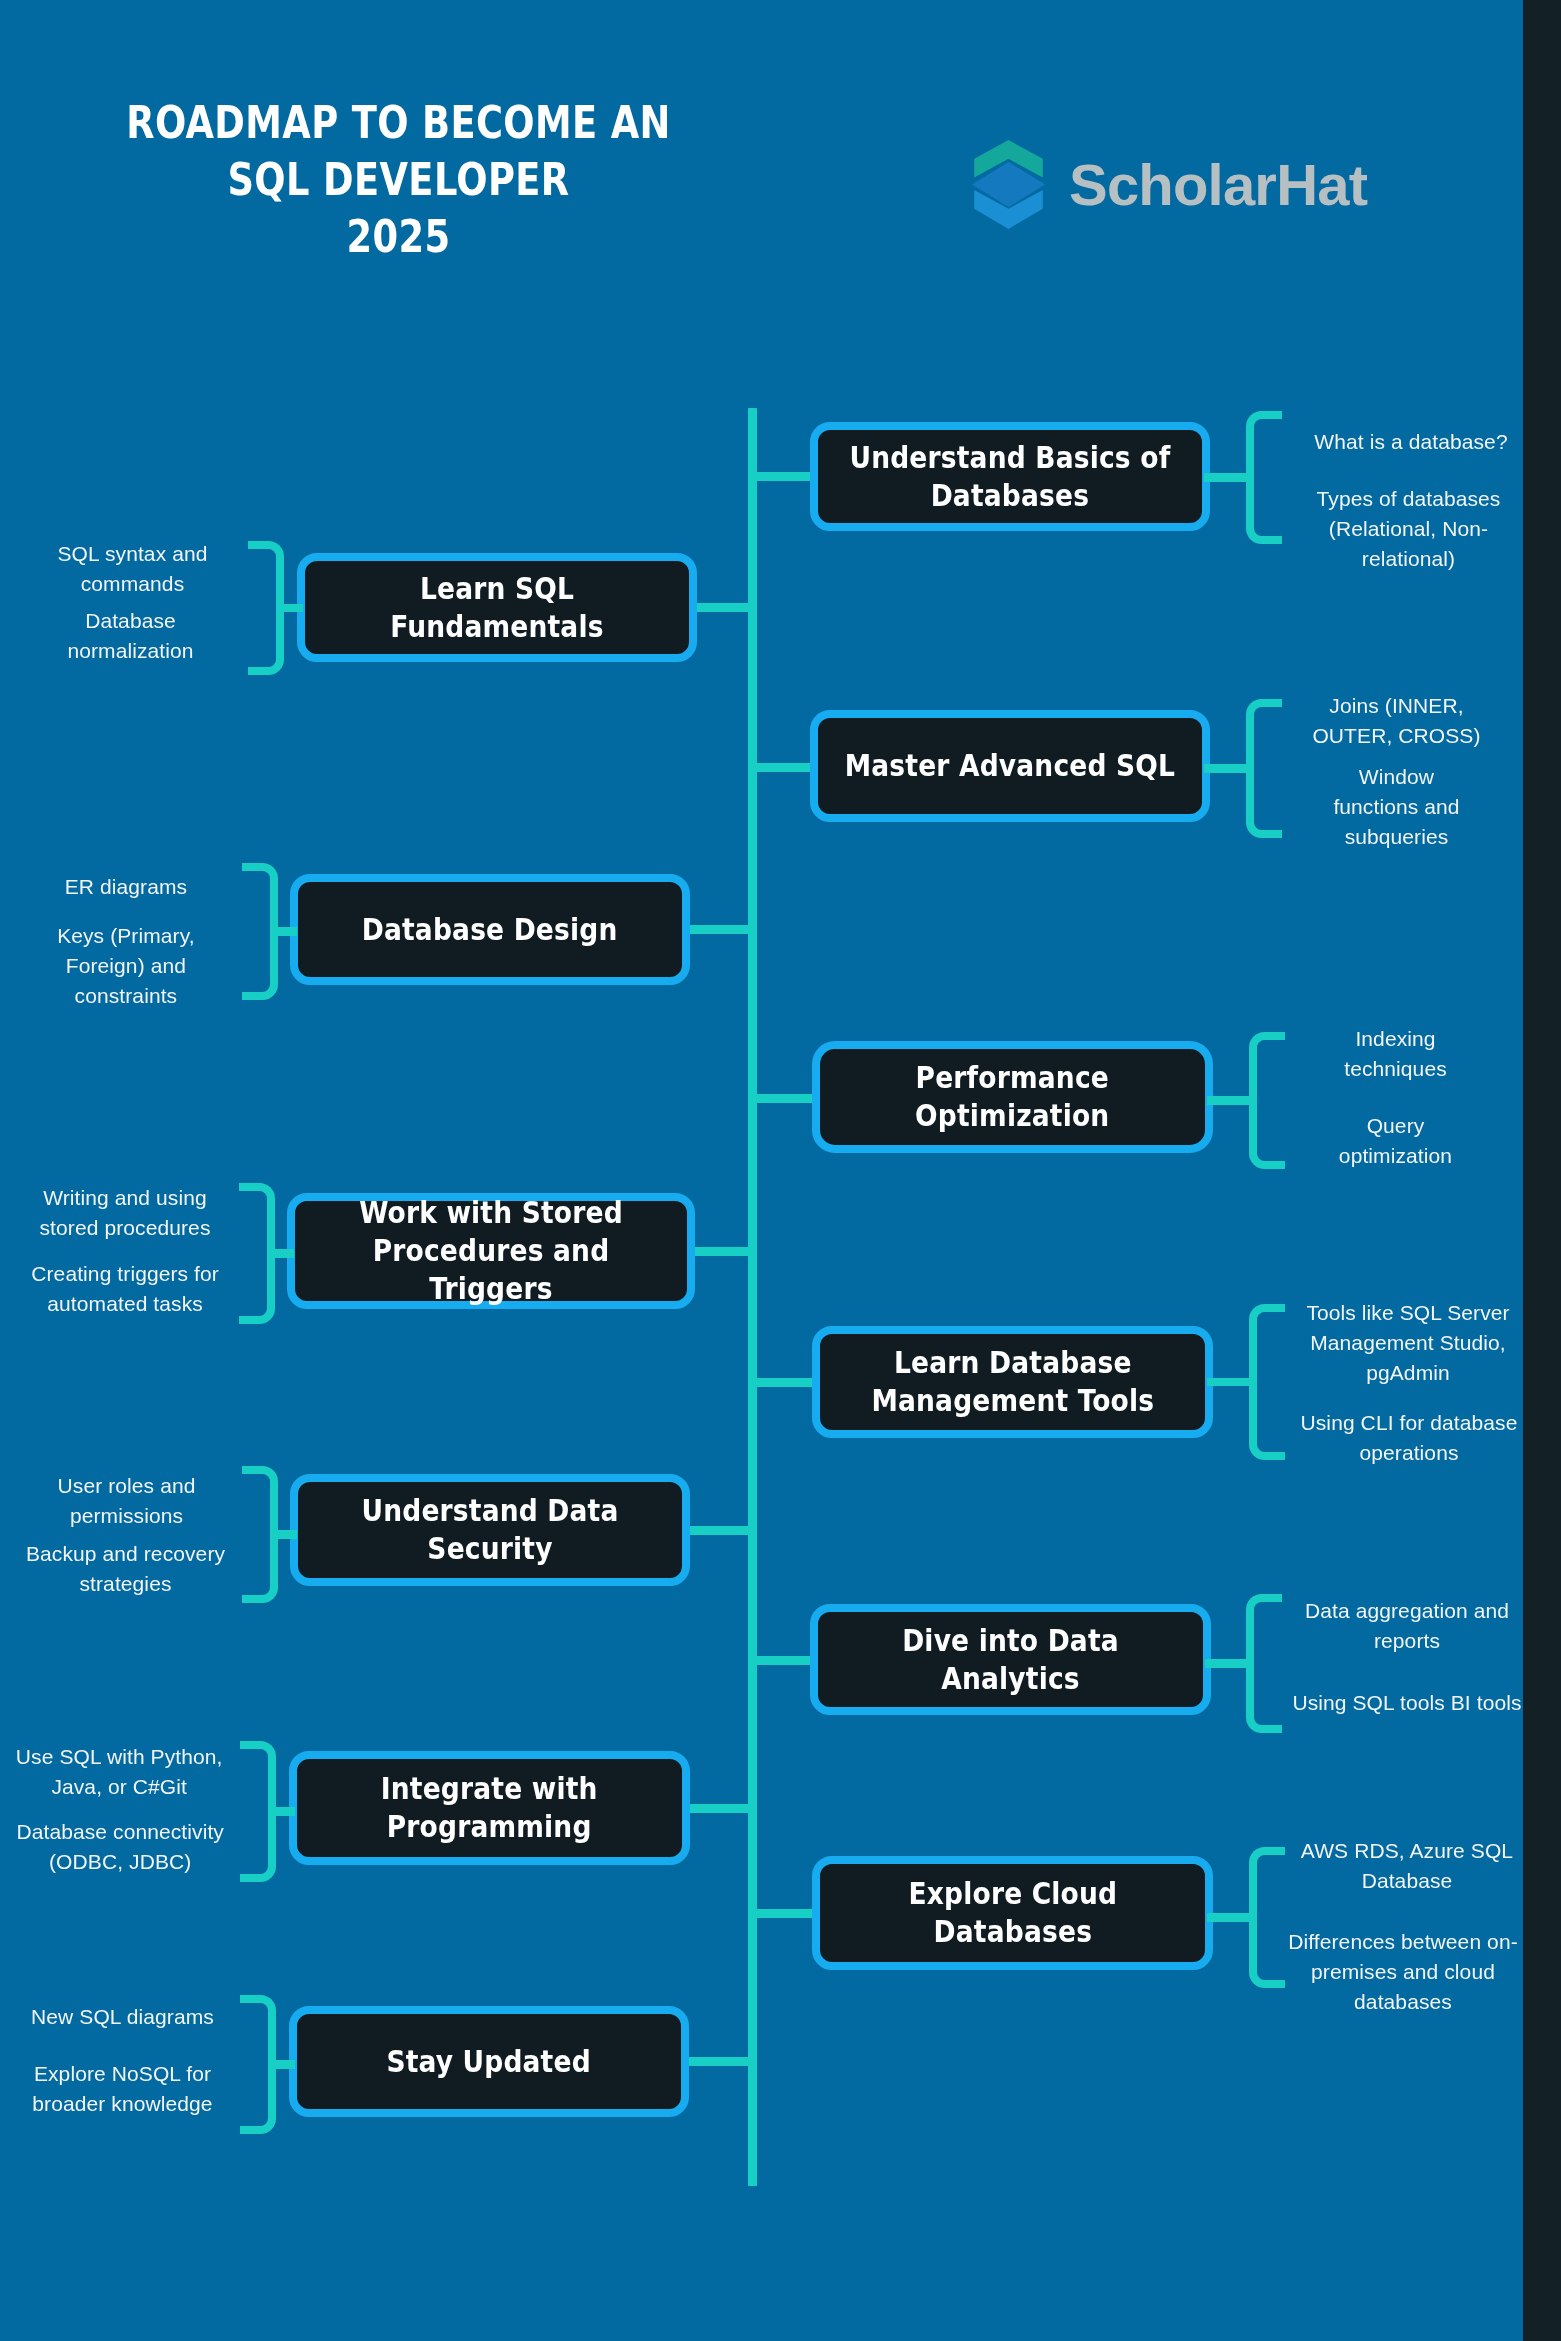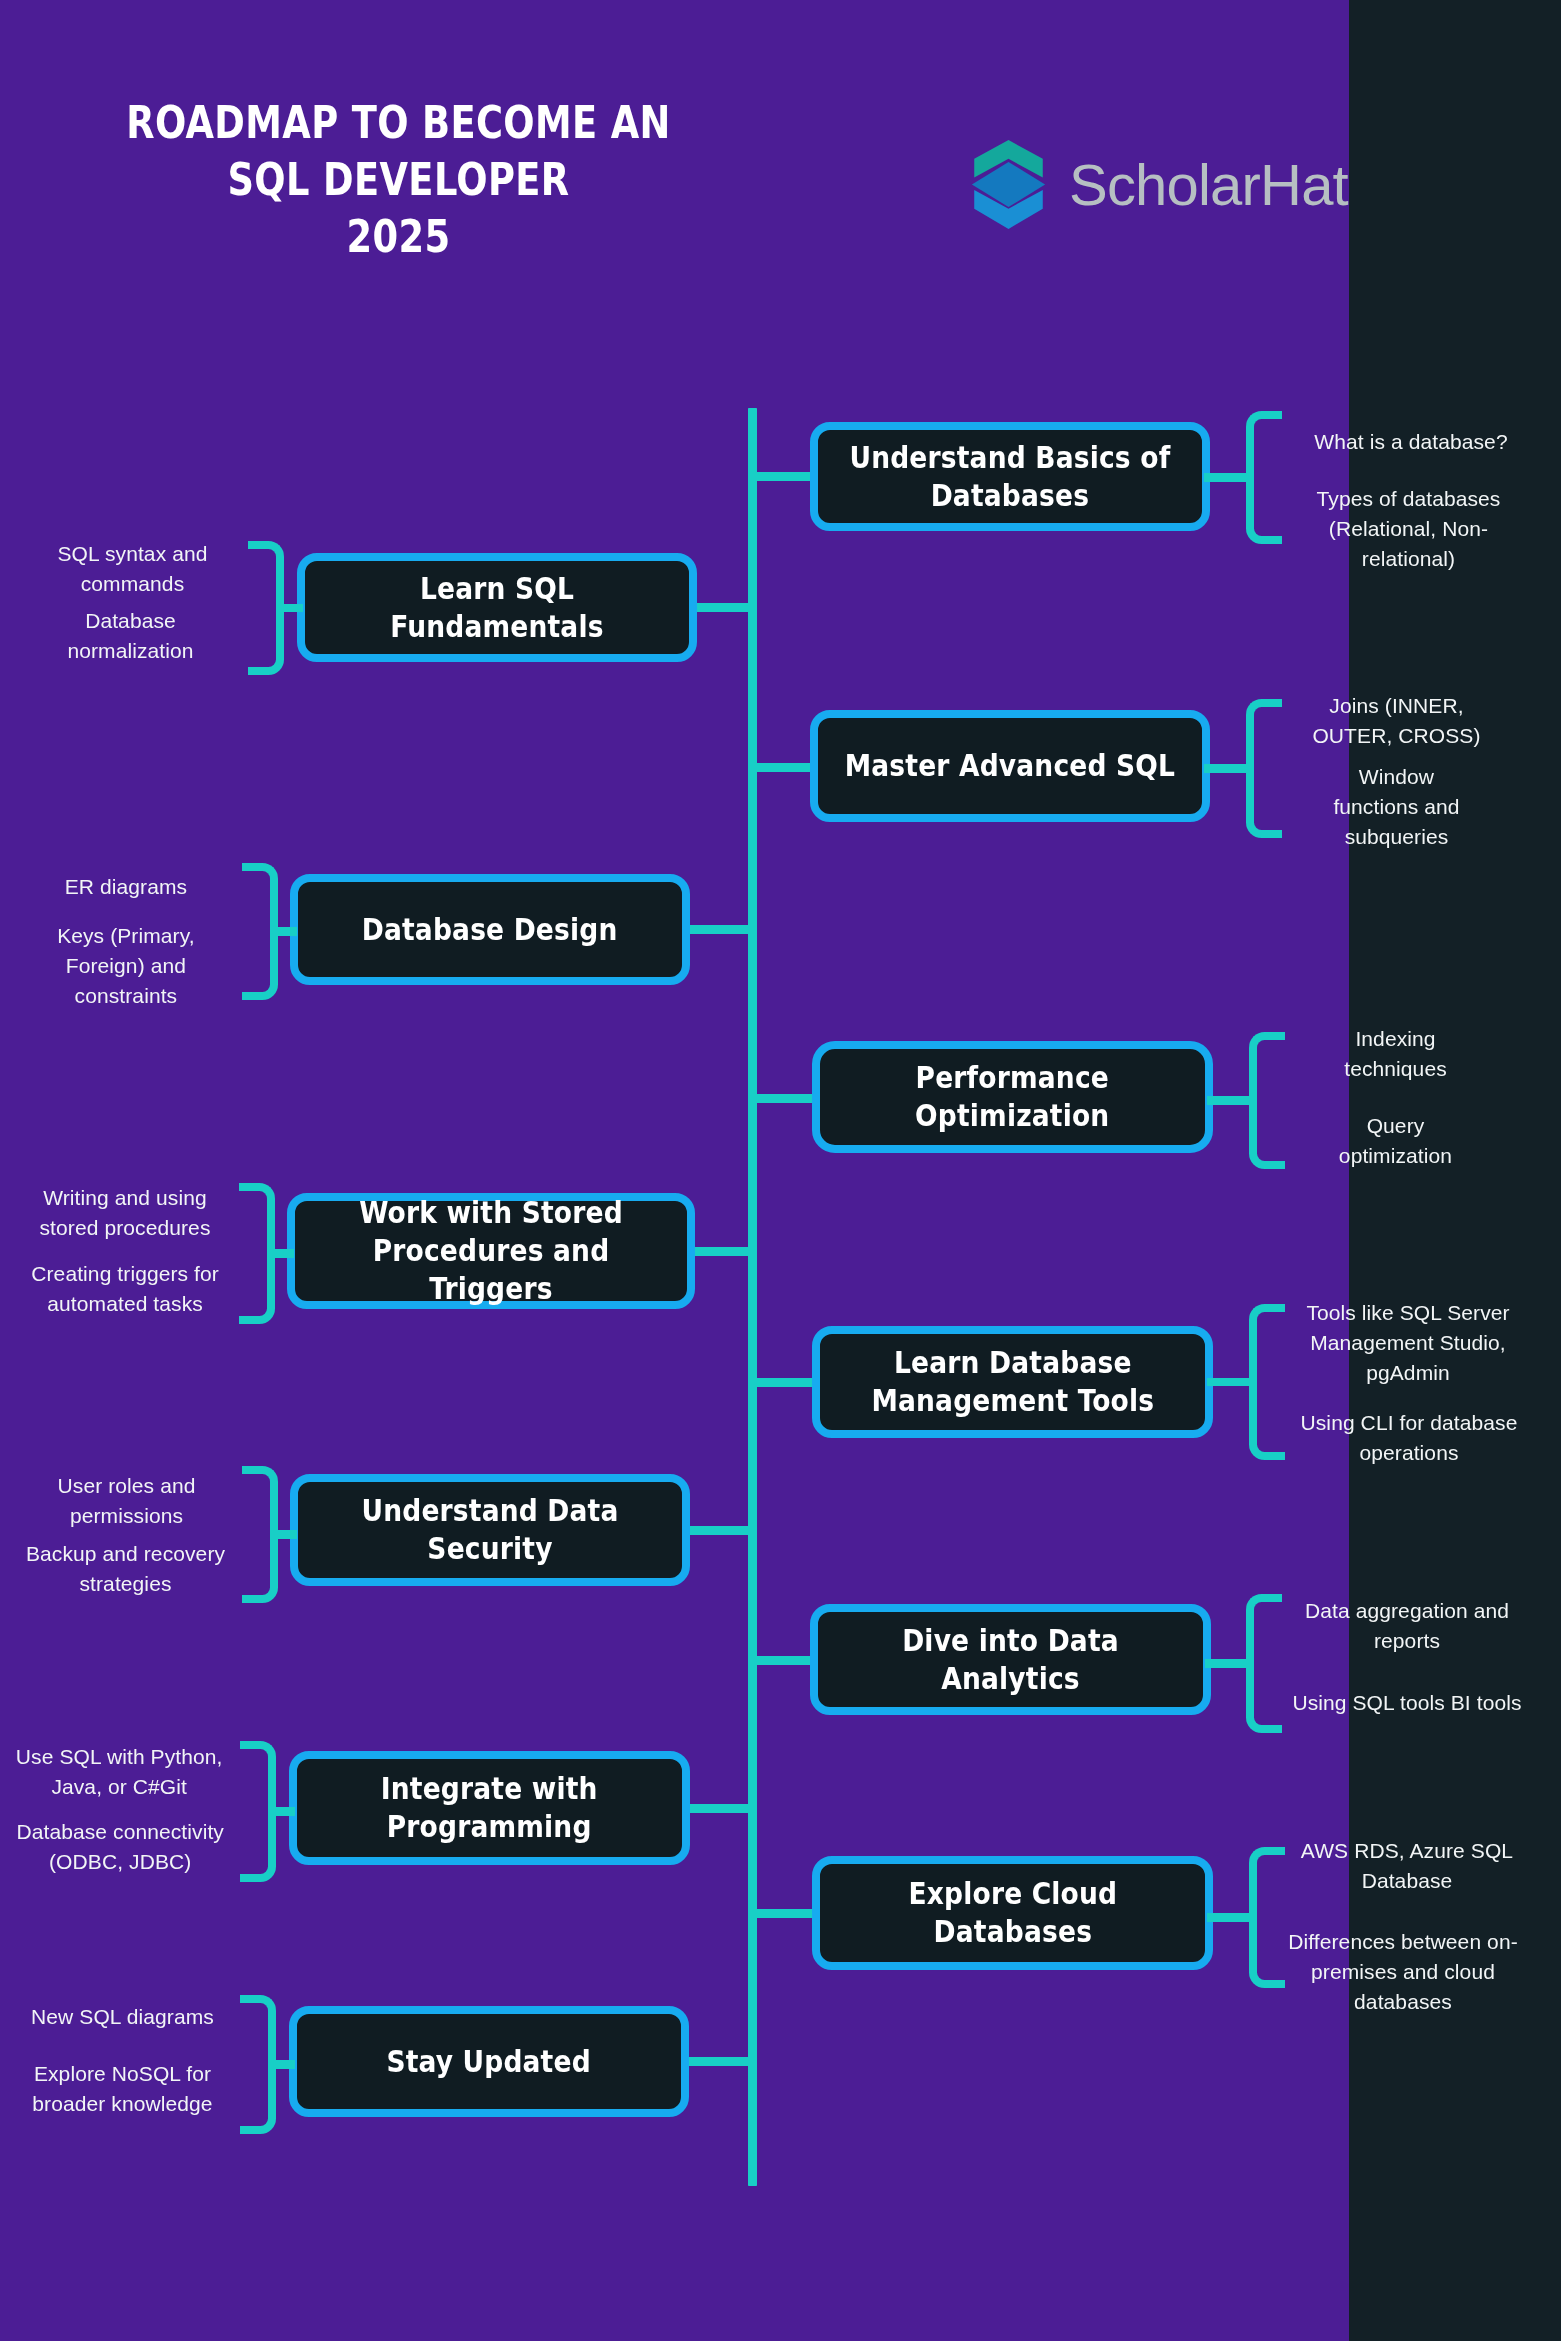--- a/index.html
+++ b/index.html
@@ -6,22 +6,22 @@
 
   html, body {
     width:1561px; height:2342px;
     background:#132026;
     font-family:"Liberation Sans", sans-serif;
     overflow:hidden;
   }
 
   #canvas {
     position:relative;
-    width:1349px; height:2342px;
-    background:#4c1d95;
+    width:1523px; height:2342px;
+    background:#0369a1;
   }
 
   
   .header-title {
     position:absolute;
     left:86px; top:94px;
     width:625px;
     text-align:center;
     color:#ffffff;
     font-family:"Liberation Sans Narrow","DejaVu Sans Condensed","Liberation Sans",sans-serif;
@@ -38,21 +38,21 @@
   .logo-wrap {
     position:absolute;
     left:968px; top:137px;
     display:flex; align-items:center; gap:20px;
   }
   .logo-mark { width:81px; height:95px; display:block; }
   .logo-text {
     color:#b6bfc2;
     font-family:"Liberation Sans","DejaVu Sans",sans-serif;
     font-size:58px;
-    font-weight:400;
+    font-weight:700;
     letter-spacing:-0.8px;
     line-height:1;
     white-space:nowrap;
   }
 
   
   .spine {
     position:absolute;
     background:#18cfc6;
     width:8.6px;

